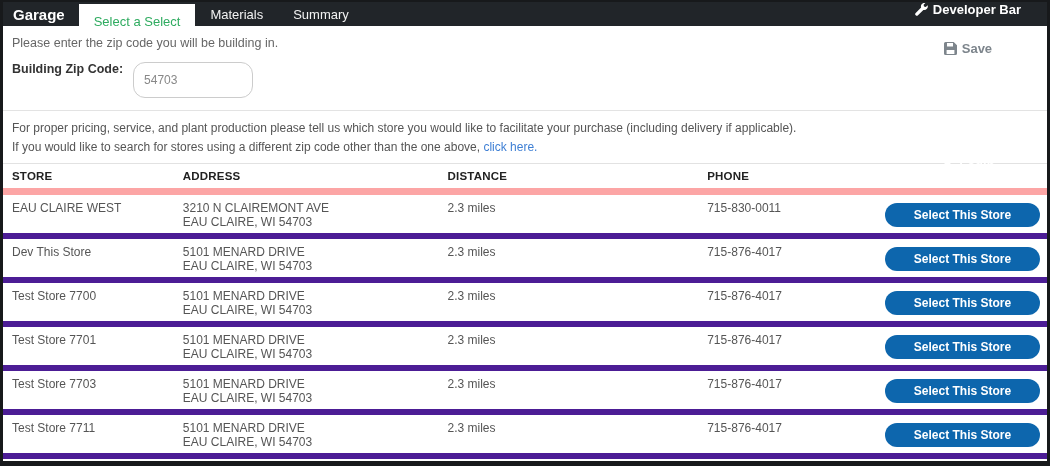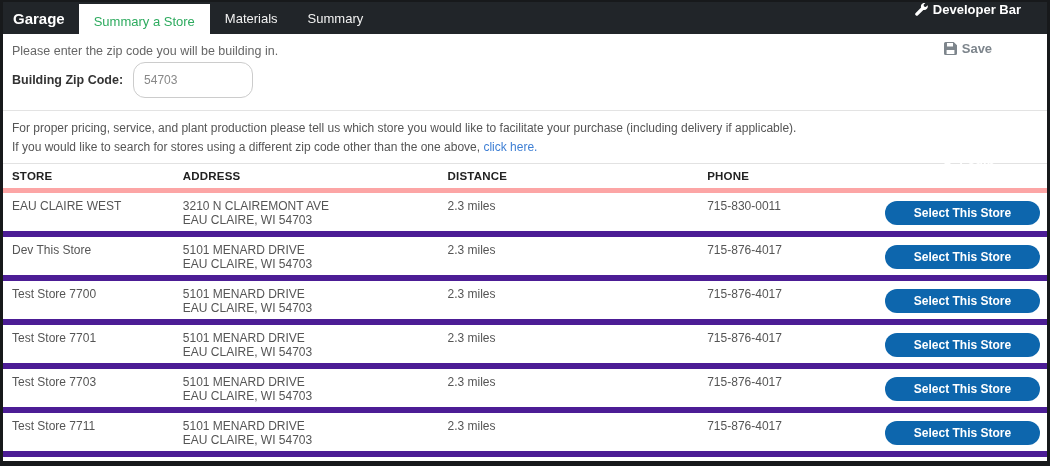--- a/index.html
+++ b/index.html
@@ -6,21 +6,21 @@
   * { box-sizing: border-box; }
   .page {
     width: 1050px; height: 466px;
     border: 3px solid #17191b; border-top-width: 2px; border-bottom-width: 5px;
     background: #fff; overflow: hidden;
     font-family: "Liberation Sans", sans-serif;
   }
 
   
   .navbar {
-    height: 32px; background: #212529; display: flex; align-items: stretch;
+    height: 24px; background: #212529; display: flex; align-items: stretch;
     position: relative; z-index: 5; overflow: visible;
   }
   .brand {
     color: #fff; font-size: 15px; font-weight: bold;
     padding: 0 14px 0 10px; display: flex; align-items: center;
   }
   .tabs { display: flex; align-items: stretch; }
   .tab {
     color: #f2f2f2; font-size: 13px; padding: 0 15px;
     display: flex; align-items: center; cursor: pointer; white-space: nowrap;
@@ -32,38 +32,38 @@
   .actions { display: flex; align-items: center; gap: 24px; padding-right: 26px; flex-direction: column; }
   .action {
     color: #fff; font-size: 13px; font-weight: bold; display: flex;
     align-items: center; gap: 5px; cursor: pointer; white-space: nowrap;
   }
   .action.disabled { color: #7d858c; }
   .action svg { display: block; }
 
   
   .zip-section { padding: 10px 0 0 9px; }
-  .zip-instruction { margin: 0 0 4px 0; font-size: 12.5px; color: #666; }
-  .zip-row { display: flex; align-items: center; gap: 10px; }
+  .zip-instruction { margin: 0 0 12px 0; font-size: 12.5px; color: #666; }
+  .zip-row { display: flex; align-items: flex-start; gap: 10px; }
   .zip-label { font-size: 12.5px; font-weight: bold; color: #333; }
   .zip-input {
     width: 120px; height: 36px; border: 1px solid #ccc; border-radius: 12px;
     padding: 0 10px; font-size: 12px; color: #888; outline: none;
     font-family: "Liberation Sans", sans-serif;
   }
   .divider { border: none; border-top: 1px solid #e3e3e3; margin: 12px 0 0 0; }
 
   
   .store-intro { padding: 9px 0 0 9px; }
   .store-intro p { margin: 0 0 3px 0; font-size: 12px; color: #555; line-height: 16px; }
   .intro-link { color: #3e7fd4; text-decoration: none; cursor: pointer; }
 
   
   table.store-table { width: 100%; border-collapse: collapse; margin-top: 8px; }
-  .store-table thead tr { border-top: 1px solid #e2e2e2; border-bottom: 5px solid #fca5a5; }
+  .store-table thead tr { border-top: 1px solid #e2e2e2; border-bottom: 7px solid #fca5a5; }
   .store-table th {
     text-align: left; font-size: 11.5px; font-weight: bold; color: #222;
     padding: 6px 0 6px 0; letter-spacing: 0.2px;
   }
   .store-table th.c-store { width: 180px; padding-left: 9px; }
   .store-table th.c-addr  { width: 265px; }
   .store-table th.c-dist  { width: 260px; }
   .store-table th.c-phone { width: 178px; }
   .store-table th.c-action{ width: auto; }
   .store-table tbody tr { border-bottom: 6px solid #4c1d95; }
@@ -80,21 +80,21 @@
   }
 </style>
 </head>
 <body>
 
 <div class="page">
 
   <header class="navbar">
     <div class="brand">Garage</div>
     <nav class="tabs">
-      <div class="tab active">Summary a Store</div>
+      <div class="tab active">Select a Select</div>
       <div class="tab">Materials</div>
       <div class="tab">Summary</div>
     </nav>
     <div class="nav-spacer"></div>
     <div class="actions">
       <div class="action">
         <span>
           <svg width="13" height="13" viewBox="0 0 13 13" fill="currentColor">
               <path d="M12.6 2.2 10.8 4l-1.8-.4L8.6 1.8 10.4 0a3.6 3.6 0 0 0-4.3 4.6L.7 10a1.6 1.6 0 0 0 2.3 2.3l5.4-5.4A3.6 3.6 0 0 0 12.6 2.2z"></path>
             </svg>

